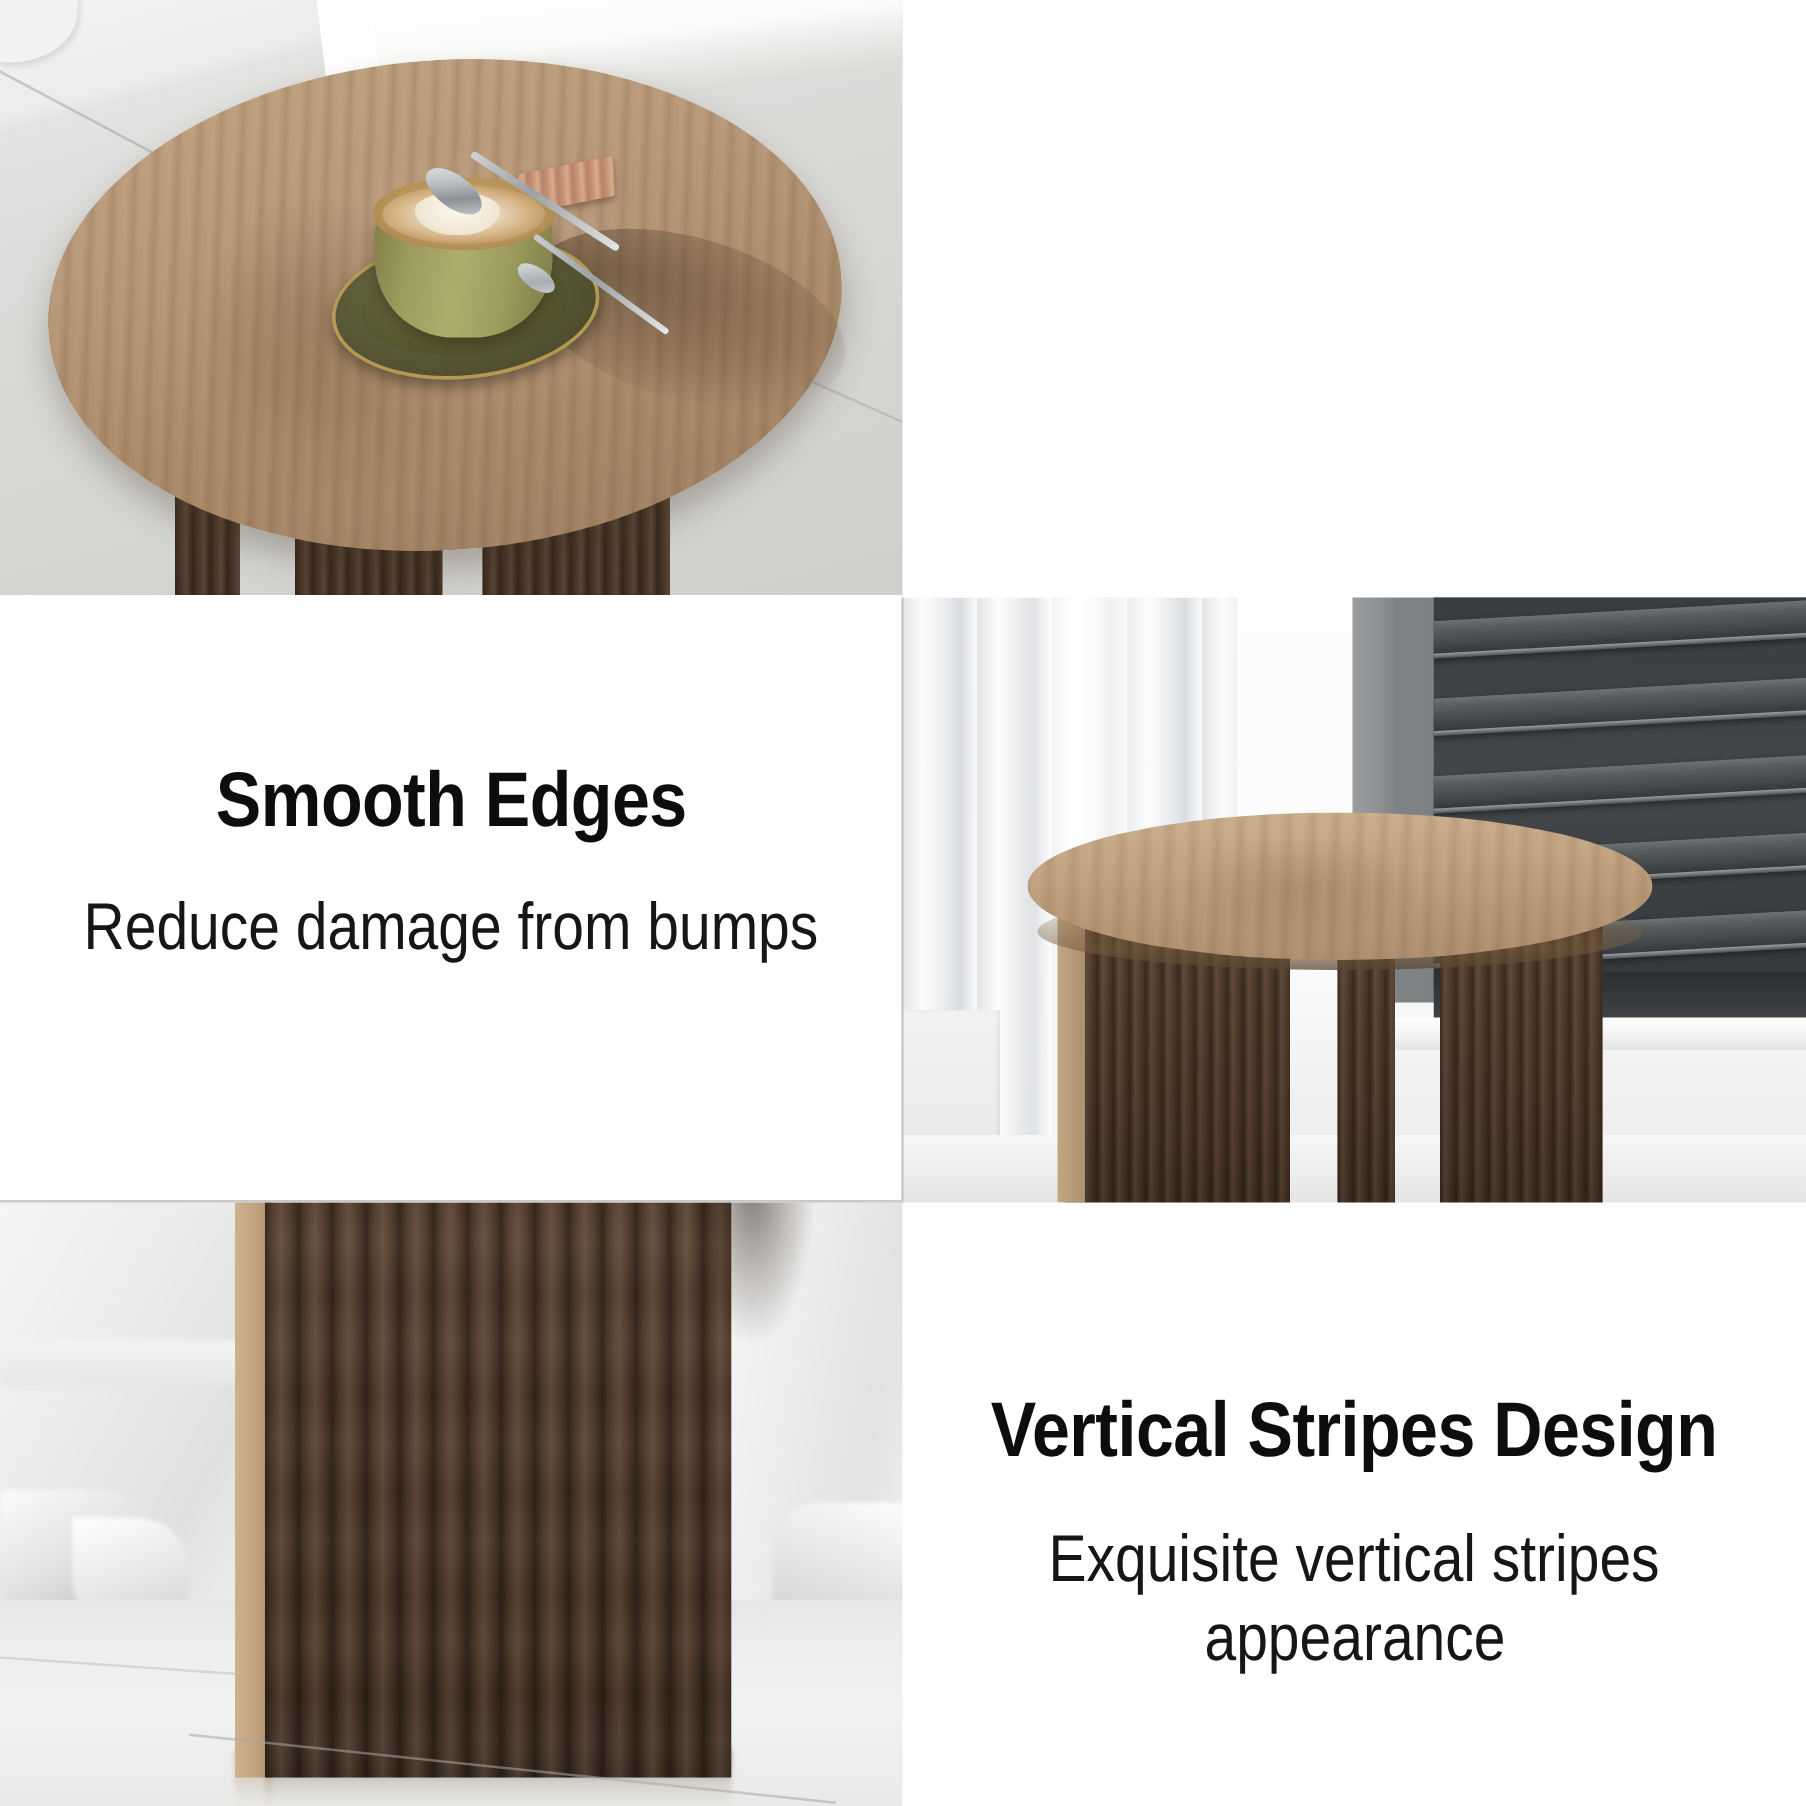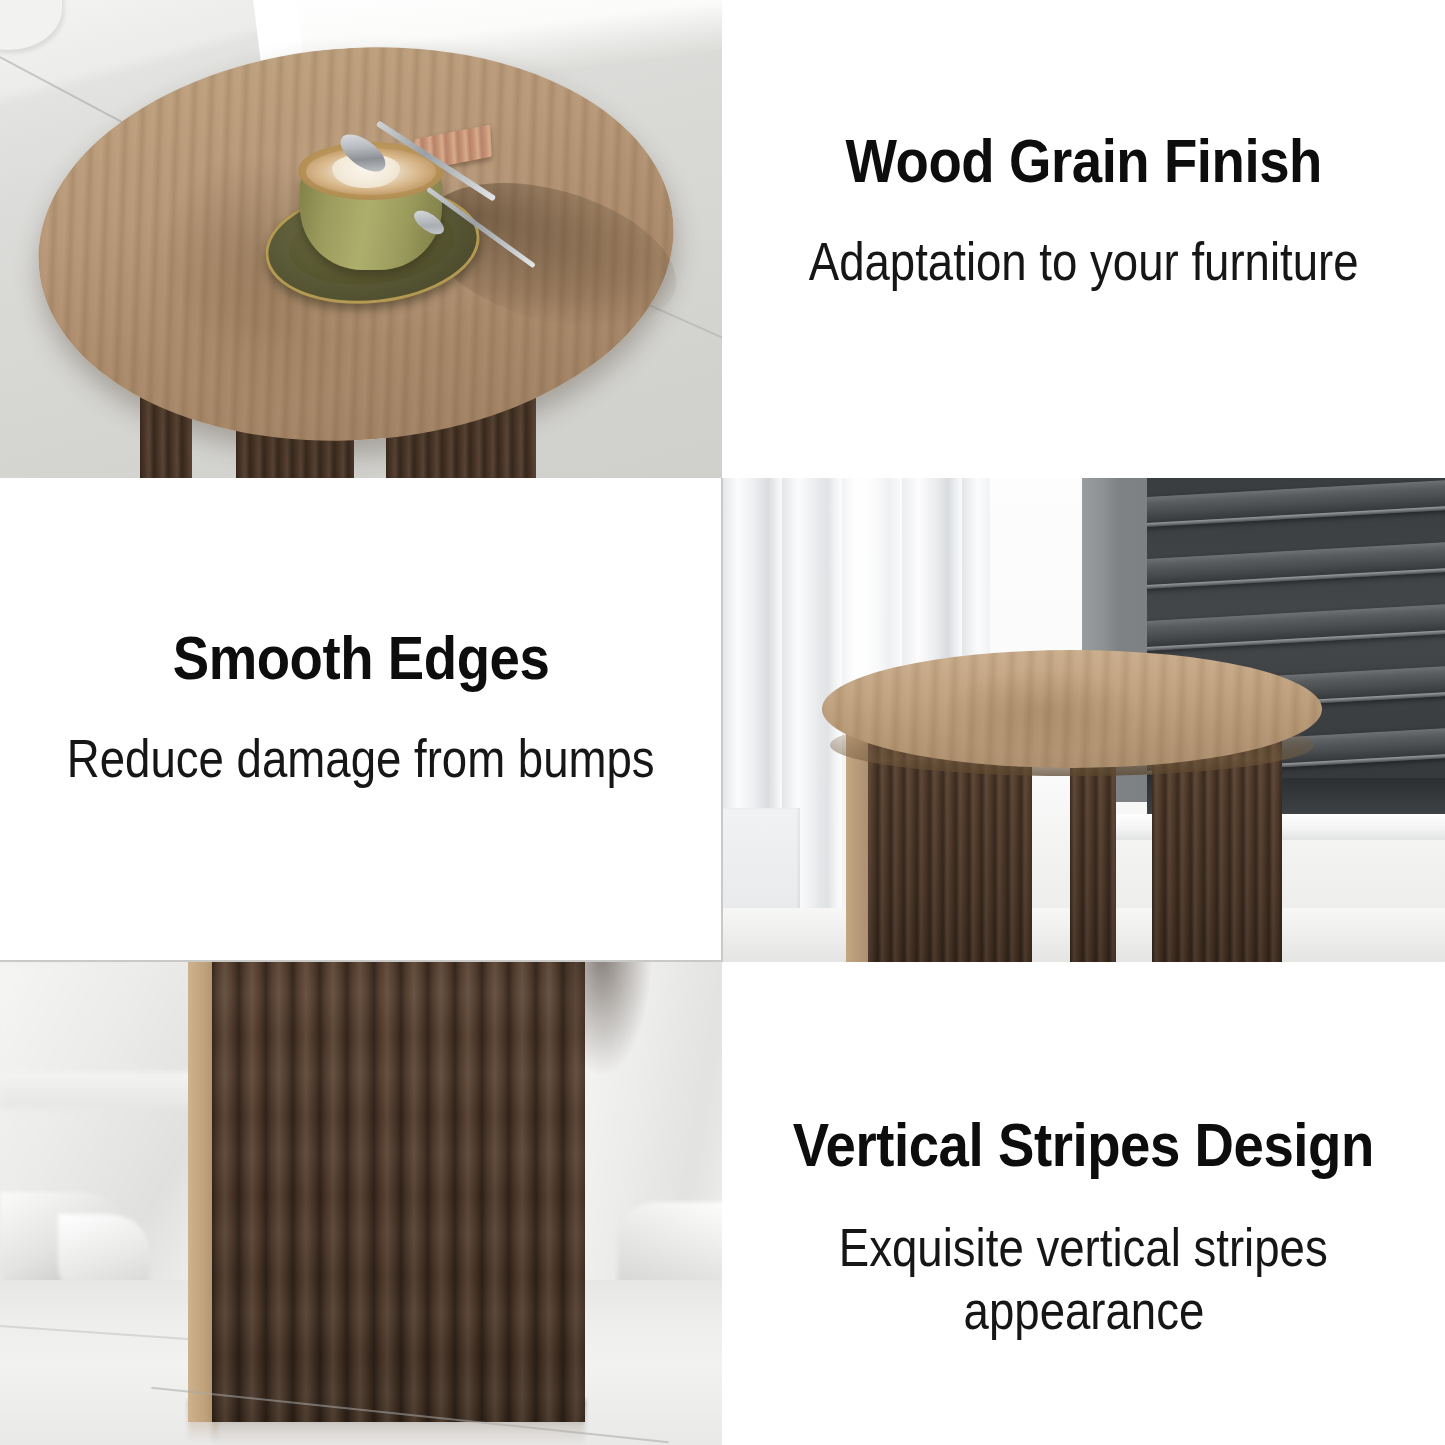--- a/index.html
+++ b/index.html
@@ -419,26 +419,22 @@
     <div id="tl-cup-rim"></div>
     <div id="tl-latte"></div>
     <div id="tl-latte-art"></div>
 
     <div id="tl-spoon-handle"></div>
     <div id="tl-spoon-bowl"></div>
     <div id="tl-spoon2"></div>
     <div id="tl-spoon2-bowl"></div>
   </div>
 
-  <div class="panel textpanel" id="text-wood-grain" style="left:722px; top:0; width:723px; height:478px; padding-top:128px;">
-    <div class="headline" style="font-size:62px;">Wood Grain Finish</div>
-    <div class="subline" style="font-size:53px; margin-top:38px;">Adaptation to your furniture</div>
-  </div>
-
-  <div class="panel textpanel" id="text-smooth-edges" style="left:0; top:493px; width:722px; height:484px; padding-top:132px;">
+
+  <div class="panel textpanel" id="text-smooth-edges" style="left:0; top:476px; width:722px; height:484px; padding-top:132px;">
     <div class="headline" style="font-size:62px;">Smooth Edges</div>
     <div class="subline" style="font-size:53px; margin-top:38px;">Reduce damage from bumps</div>
   </div>
 
   <div class="panel" id="photo-table-window">
     <div id="mr-curtain"></div>
     <div id="mr-curtain2"></div>
     <div id="mr-wallpanel"></div>
 
     <div id="mr-blindframe"></div>

